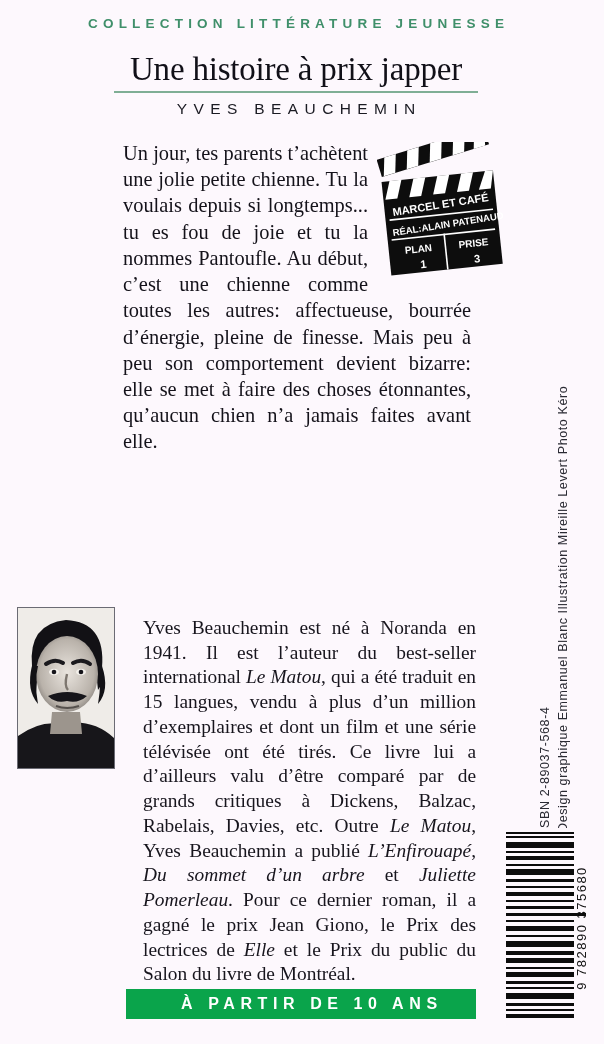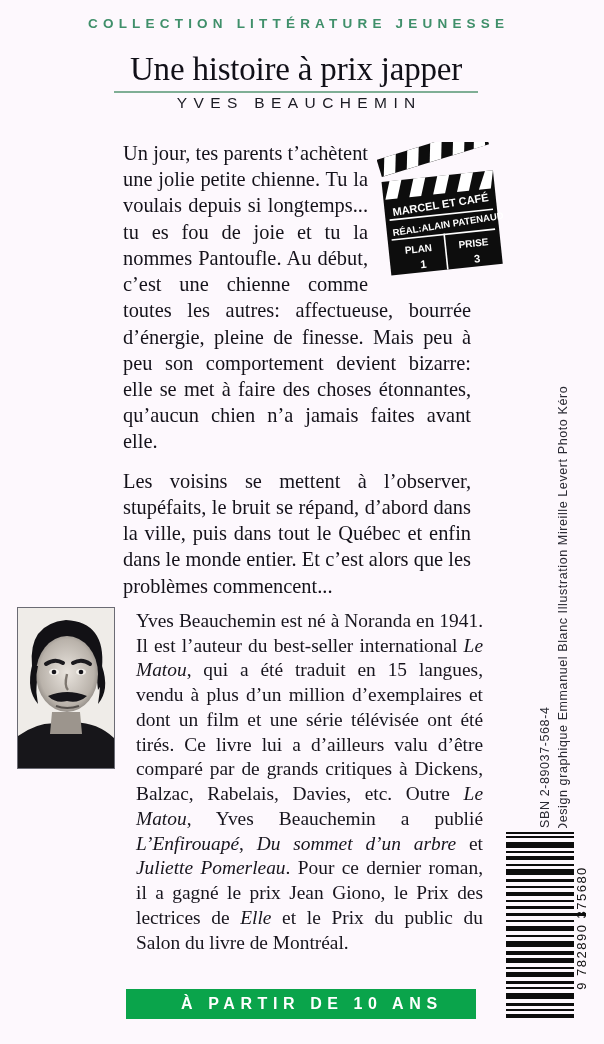--- a/index.html
+++ b/index.html
@@ -46,21 +46,21 @@
     line-height: 1.04;
     white-space: nowrap;
     letter-spacing: -0.2px;
   }
   .title-rule {
     height: 1.5px;
     background: #7fae95;
     margin: 5px 2px 0 2px;
   }
   .author-name {
-    margin-top: 1px;
+    margin-top: 7px;
     font-family: "Liberation Sans", sans-serif;
     font-size: 15.5px;
     letter-spacing: 6.4px;
     text-indent: 6.4px;
     color: #1a1a22;
   }
 
   
   .blurb {
     position: absolute;
@@ -98,21 +98,21 @@
     position: absolute;
     top: 604px;
     left: 131px;
     width: 357px;
     font-size: 19.4px;
     line-height: 1.275;
     color: #17151d;
     text-align: justify;
     font-family: "Liberation Serif", serif;
   }
-  .bio p { margin: 5px; }
+  .bio p { margin: 12px; }
   .bio i { font-style: italic; }
 
   
   .photo-frame {
     position: absolute;
     top: 607px;
     left: 17px;
     width: 96px;
     height: 160px;
     border: 1.5px solid #6b6b74;
@@ -219,21 +219,20 @@
           <text x="24" y="108" fill="#ffffff" font-family="'Liberation Sans',sans-serif" font-size="10" font-weight="bold">PLAN</text>
           <text x="38" y="124" fill="#ffffff" font-family="'Liberation Sans',sans-serif" font-size="11" font-weight="bold">1</text>
           <text x="78" y="108" fill="#ffffff" font-family="'Liberation Sans',sans-serif" font-size="10" font-weight="bold">PRISE</text>
           <text x="92" y="124" fill="#ffffff" font-family="'Liberation Sans',sans-serif" font-size="11" font-weight="bold">3</text>
         </g>
       </svg>
     </div>
   </div>
 
   <p>Un jour, tes parents t’achètent une jolie petite chienne. Tu la voulais depuis si longtemps... tu es fou de joie et tu la nommes Pantoufle. Au début, c’est une chienne comme toutes les autres: affectueuse, bourrée d’énergie, pleine de finesse. Mais peu à peu son comportement devient bizarre: elle se met à faire des choses étonnantes, qu’aucun chien n’a jamais faites avant elle.</p>
-  <p>Les voisins se mettent à l’observer, stupéfaits, le bruit se répand, d’abord dans la ville, puis dans tout le Québec et enfin dans le monde entier. Et c’est alors que les problèmes commencent...</p>
 </div>
 
 <div class="photo-frame">
   <svg viewBox="0 0 96 160" width="96" height="160" xmlns="http://www.w3.org/2000/svg">
     <defs>
       <radialGradient id="face" cx="50%" cy="48%" r="62%">
         <stop offset="0%" stop-color="#e9e4de"></stop>
         <stop offset="70%" stop-color="#b9b2aa"></stop>
         <stop offset="100%" stop-color="#6f6a66"></stop>
       </radialGradient>

